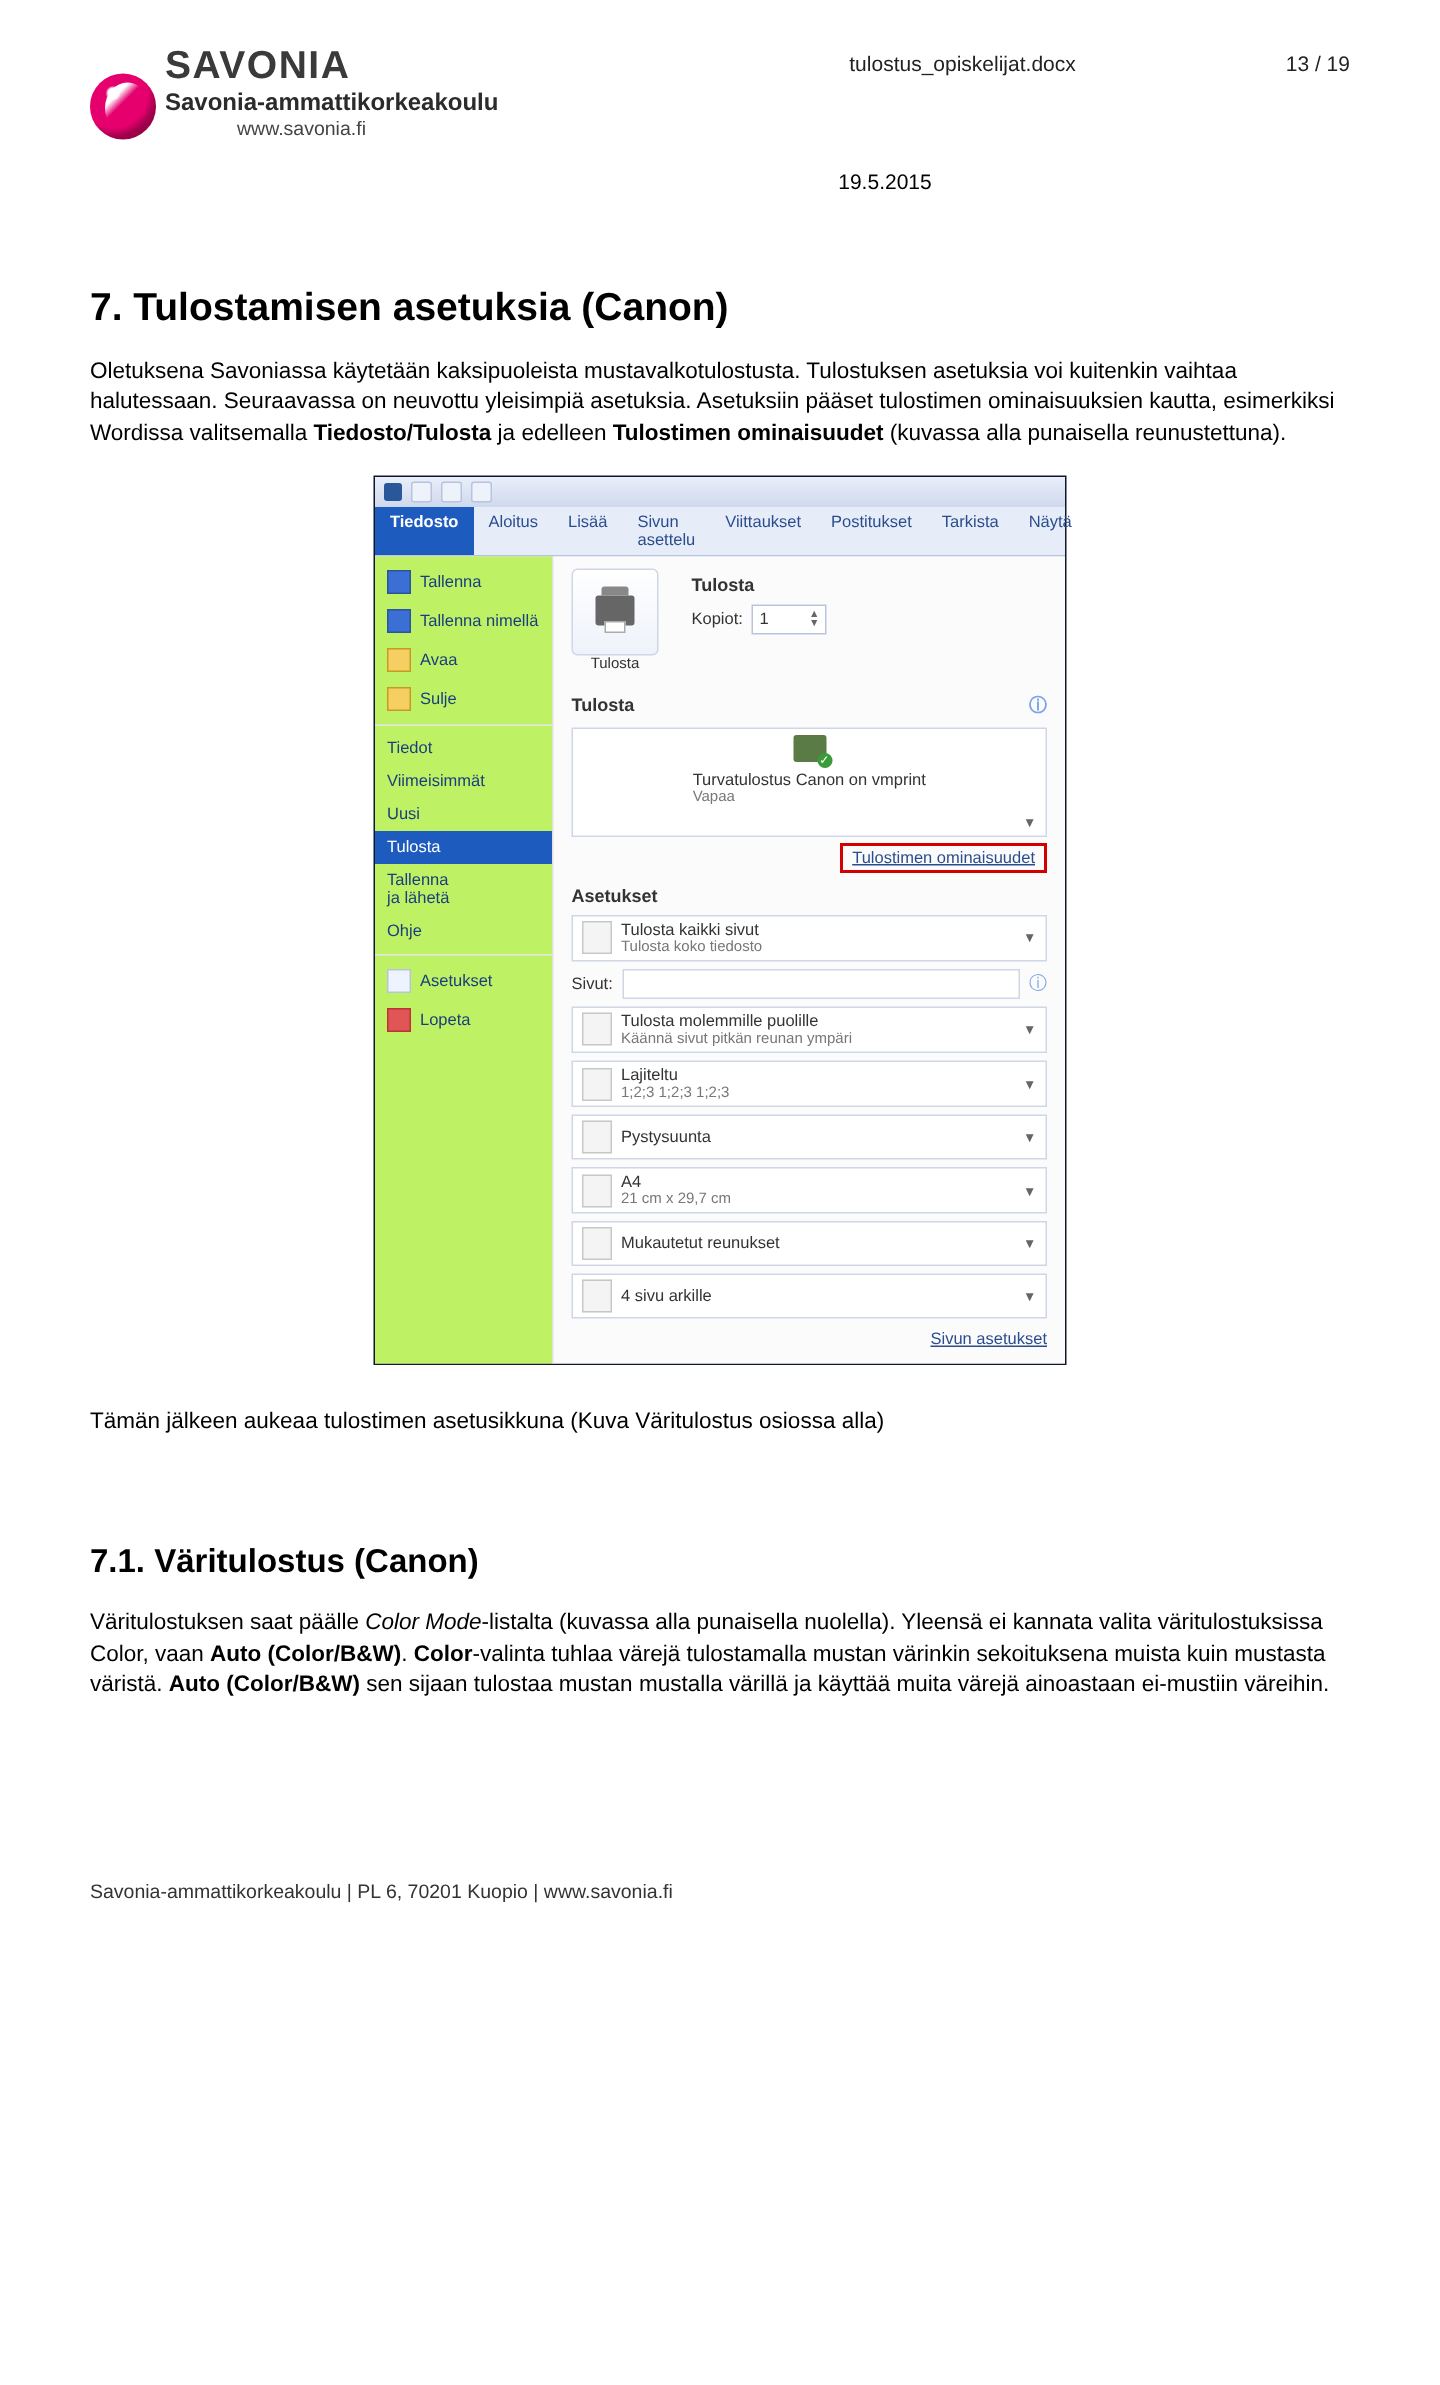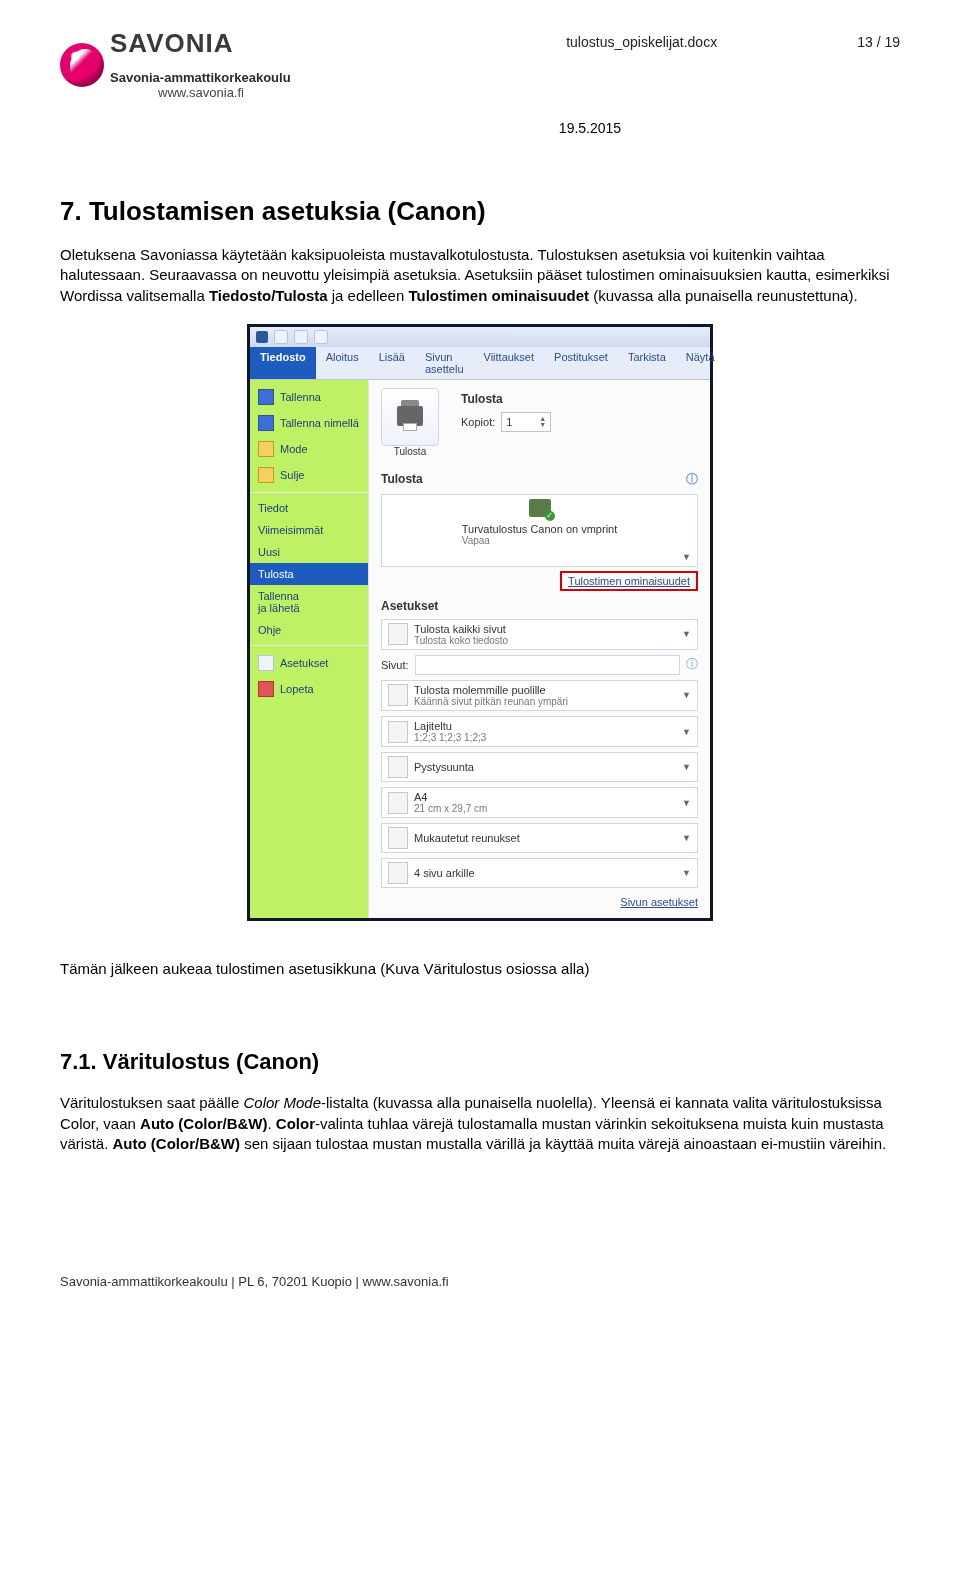--- a/index.html
+++ b/index.html
@@ -6,44 +6,44 @@
     margin: 0;
     padding: 30px 60px 50px 60px;
     font-family: Arial, Helvetica, sans-serif;
     font-size: 15px;
     color: #000;
     background: #fff;
     width: 960px;
     box-sizing: border-box;
   }
   .header { display: flex; align-items: flex-start; margin-bottom: 50px; }
-  .logo-block { display: flex; align-items: center; gap: 6px; }
+  .logo-block { display: flex; align-items: flex-end; gap: 6px; }
   .logo-swirl {
     width: 44px; height: 44px; border-radius: 50%;
     background: radial-gradient(circle at 35% 30%, #fff 0 8%, #e5006d 12% 55%, #9c0049 70%);
     position: relative; overflow: hidden;
   }
   .logo-swirl::after {
     content: ""; position: absolute; inset: 6px 4px 4px 10px;
     border-radius: 50%; background: linear-gradient(135deg,#fff 0 25%, transparent 40%);
   }
   .logo-text { display: flex; flex-direction: column; }
   .logo-main { font-size: 26px; font-weight: 700; letter-spacing: 1px; color: #3a3a3a; line-height: 1; }
-  .logo-sub { font-size: 13px; font-weight: 700; color: #2b2b2b; margin-top: 14px; }
+  .logo-sub { font-size: 16px; font-weight: 700; color: #2b2b2b; margin-top: 4px; }
   .logo-url { font-size: 13px; color: #444; margin-left: 48px; }
   .doc-meta { margin-left: auto; display: flex; gap: 140px; font-size: 14px; color: #222; padding-top: 4px; }
   .date-line { text-align: center; font-size: 14px; margin-top: -30px; margin-bottom: 60px; margin-left: 220px; }
   h1 { font-size: 26px; font-weight: 700; margin: 40px 0 18px 0; }
   h2 { font-size: 22px; font-weight: 700; margin: 70px 0 18px 0; }
   p  { font-size: 15px; line-height: 1.35; margin: 0 0 14px 0; }
   b, strong { font-weight: 700; }
   em { font-style: italic; }
 
   .screenshot {
-    width: 460px; margin: 18px auto 38px auto; border: 3px solid #0f172a;
+    width: 460px; margin: 18px auto 28px auto; border: 1px solid #0f172a;
     font-family: "Segoe UI", Tahoma, sans-serif; font-size: 11px; color: #333;
     background: #fff;
   }
   .titlebar { background: linear-gradient(#e9eef9,#cfd9ee); height: 20px; display:flex; align-items:center; padding:0 6px; gap:6px;}
   .tb-icon { width:12px; height:12px; background:#2a579a; border-radius:2px; display:inline-block; }
   .qat-btn { width:12px;height:12px;background:#eef2fa;border:1px solid #b8c4dd;border-radius:2px;}
   .ribbon { display:flex; border-bottom:1px solid #b8c4dd; background:#e7edf8; }
   .tab { padding:4px 10px; font-size:11px; color:#2a4d8f; }
   .tab.active { background:#1e5bbf; color:#fff; font-weight:600; }
   .ss-body { display:flex; min-height: 520px; }
@@ -134,21 +134,21 @@
       <div class="fm-item">
           <span class="fm-ico save"></span>
           <span>Tallenna</span>
         </div>
       <div class="fm-item">
           <span class="fm-ico save"></span>
           <span>Tallenna nimellä</span>
         </div>
       <div class="fm-item">
           <span class="fm-ico open"></span>
-          <span>Mode</span>
+          <span>Avaa</span>
         </div>
       <div class="fm-item">
           <span class="fm-ico close"></span>
           <span>Sulje</span>
         </div>
       <div class="fm-sep"></div>
       <div class="fm-item">
           <span>Tiedot</span>
         </div>
       <div class="fm-item">

